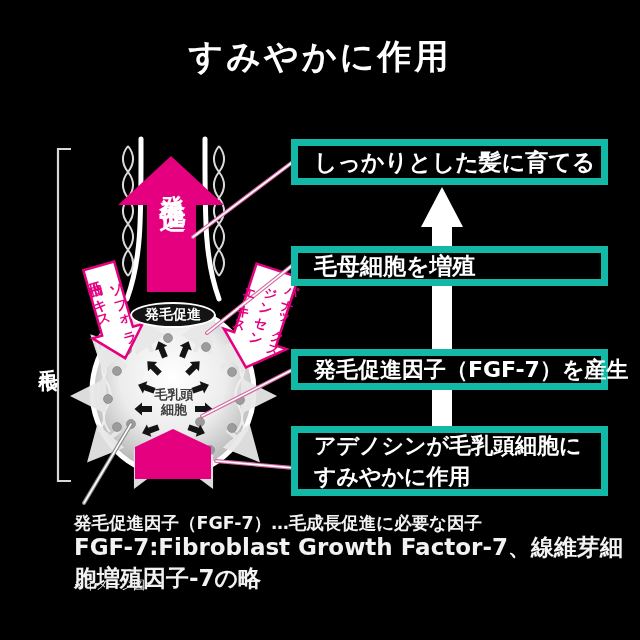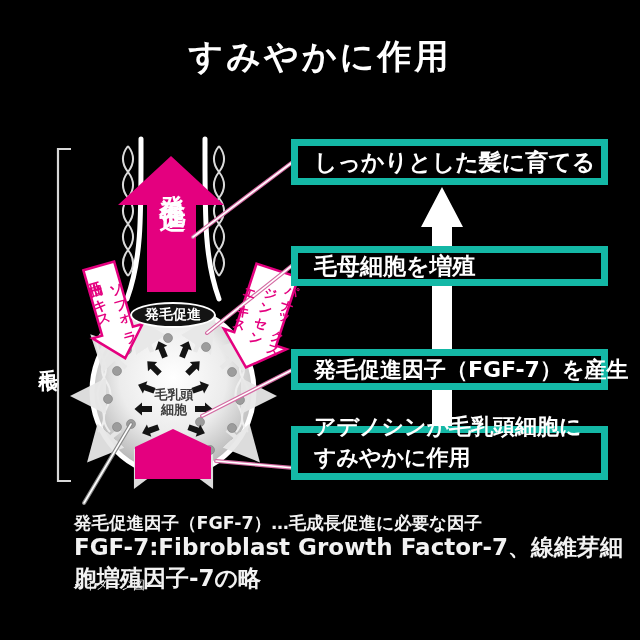--- a/index.html
+++ b/index.html
@@ -28,22 +28,22 @@
   .ext-r{left:236px;top:269px;transform:rotate(18deg);}
   .ext-r span{font-size:13px;}
   .ext-r span:nth-child(2){margin-top:9px;}
   .ext-r span:nth-child(3){margin-top:18px;}
   .box{position:absolute;left:291px;width:317px;background:#000;border:7px solid #14b8a6;
        color:#fff;font-weight:bold;display:flex;align-items:center;
        padding-left:16px;z-index:3;white-space:nowrap;}
   .b1{top:139px;height:46px;font-size:23px;}
   .b2{top:246px;height:40px;font-size:23px;}
   .b3{top:332px;height:41px;font-size:22px;margin-top:17px;}
-  .b4{top:426px;height:54px;font-size:22px;flex-direction:column;align-items:flex-start;
-      justify-content:flex-end;line-height:31px;}
+  .b4{top:426px;height:70px;font-size:22px;flex-direction:column;align-items:flex-start;
+      justify-content:center;line-height:31px;}
   .fnote{position:absolute;left:74px;color:#f2f2f2;font-weight:bold;z-index:2;}
   .fn1{top:503px;font-size:17.5px;margin-top:8px;}
   .fn2{top:532px;font-size:23px;}
   .fn3{top:577px;font-size:12px;font-weight:normal;}
 </style>
 </head>
 <body>
 
 <div class="stage">
 

